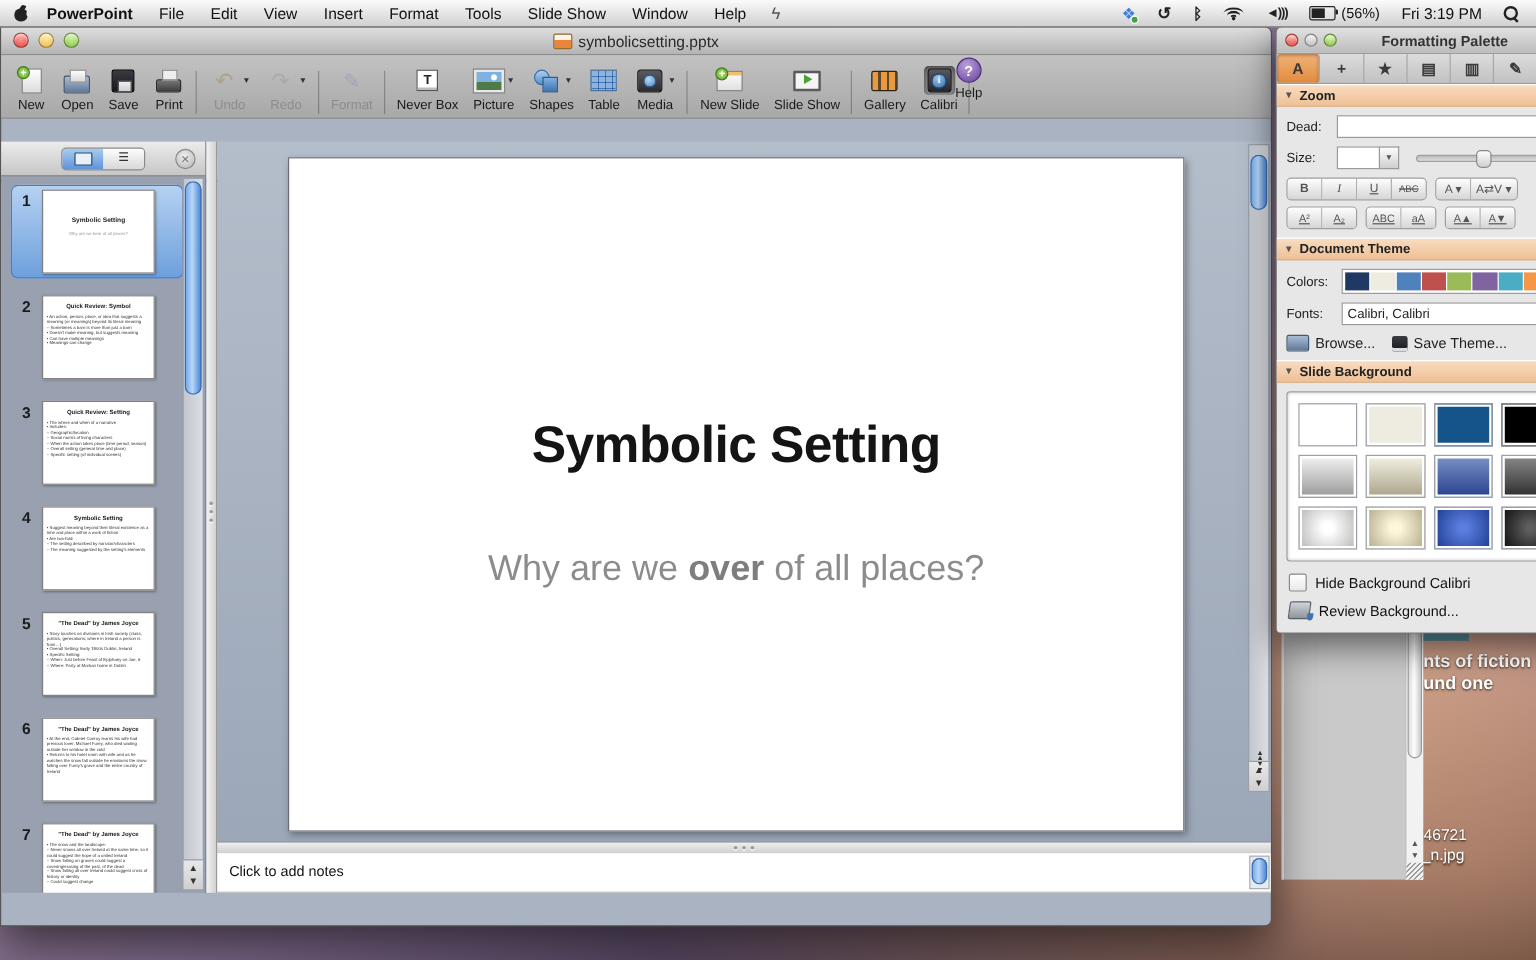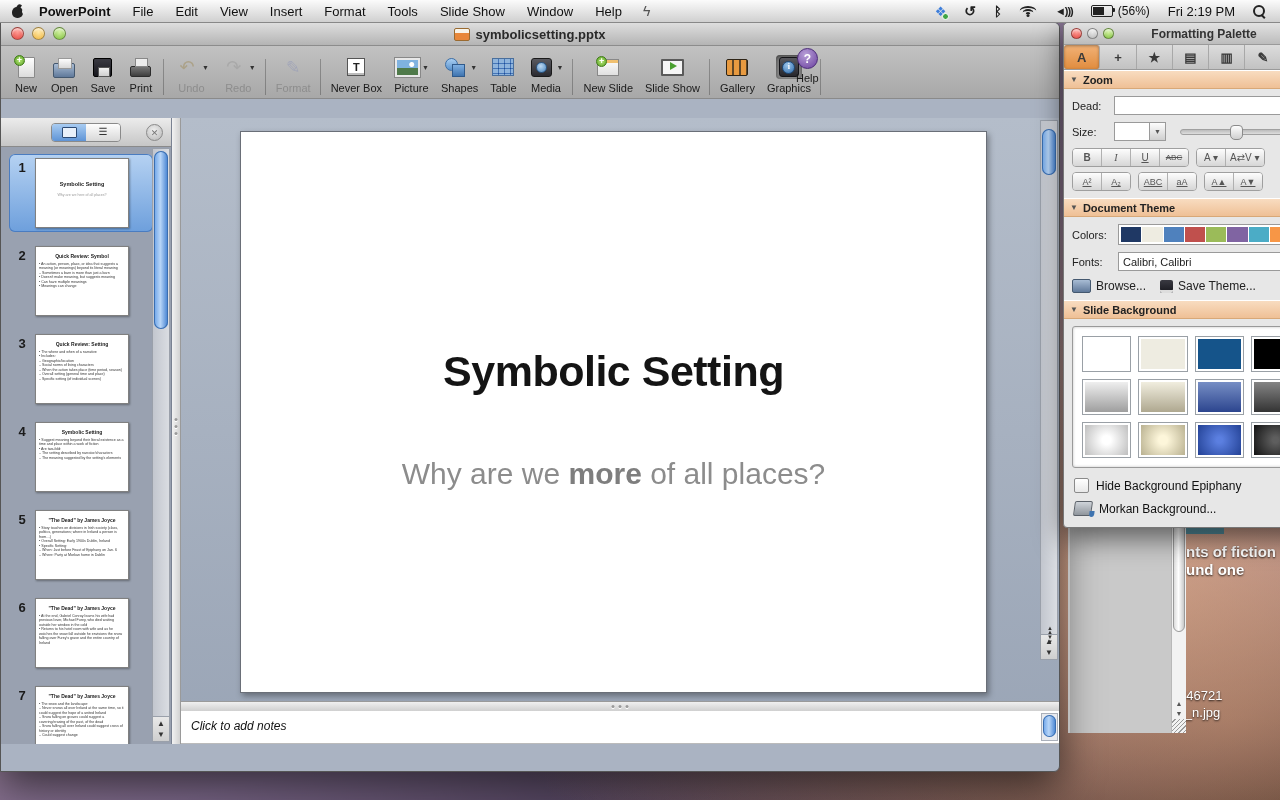--- a/index.html
+++ b/index.html
@@ -43,21 +43,21 @@
   .batt-nub{position:absolute;right:-3px;top:2px;width:2px;height:4px;background:#222;border-radius:0 1px 1px 0;}
   .clock-text{font-size:13px;}
   .spotlight{position:relative;width:13px;height:13px;}
   .spotlight .lens{position:absolute;left:0;top:0;width:8px;height:8px;border:2px solid #222;border-radius:50%;}
   .spotlight .handle{position:absolute;left:9px;top:9px;width:5px;height:2px;background:#222;transform:rotate(45deg);transform-origin:0 0;}
 
   
   #ppt{position:absolute;left:0;top:22px;width:1060px;height:750px;z-index:20;
     border-radius:0 6px 6px 0;box-shadow:0 14px 40px rgba(0,0,0,.6);background:#aab3c2;border:1px solid #555;box-sizing:border-box;}
   .titlebar{position:relative;height:22px;background:linear-gradient(#dedede,#b4b4b4);border-bottom:1px solid #8c8c8c;border-radius:0 5px 0 0;
-    display:flex;align-items:center;justify-content:center;font-size:13px;color:#2a2a2a;font-weight:bold;}
+    display:flex;align-items:center;justify-content:center;font-size:13px;color:#2a2a2a;}
   .lights{position:absolute;left:10px;top:4px;display:flex;gap:8px;}
   .light{width:13px;height:13px;border-radius:50%;border:1px solid rgba(0,0,0,.35);box-sizing:border-box;box-shadow:inset 0 2px 2px rgba(255,255,255,.6);}
   .light.red{background:radial-gradient(circle at 50% 35%,#ff9d96,#e3453e);}
   .light.yellow{background:radial-gradient(circle at 50% 35%,#ffe8a8,#f0b73e);}
   .light.green{background:radial-gradient(circle at 50% 35%,#d2f0a0,#7fc13d);}
   .light.dim{background:radial-gradient(circle at 50% 35%,#e8e8e8,#b8b8b8);}
   .doc-icon{display:inline-block;width:14px;height:11px;margin-right:5px;border:1px solid #9a6a30;border-radius:2px;
     background:linear-gradient(#f8f4ea 40%,#e8873a 40%);vertical-align:-1px;}
 
   .toolbar{height:53px;background:linear-gradient(#c2c2c2,#a8a8a8);border-bottom:1px solid #8a8a8a;
@@ -162,21 +162,21 @@
   .slide{position:absolute;left:59px;top:13px;width:745px;height:560px;background:#fff;border:1px solid #6a6f78;box-shadow:2px 3px 6px rgba(0,0,0,.35);}
   .slide-title{position:absolute;left:0;right:0;top:215px;text-align:center;font-size:43px;font-weight:bold;color:#141414;letter-spacing:-.5px;}
   .slide-sub{position:absolute;left:0;right:0;top:325px;text-align:center;font-size:30px;color:#8c8c8c;}
   .slide-sub b{color:#7e7e7e;}
   .main-scroll{position:absolute;right:1px;top:2px;width:16px;height:538px;background:linear-gradient(90deg,#c2c6ce,#dadde2);border:1px solid #9aa0aa;}
   .main-scroll .scroll-thumb-v{top:8px;height:46px;}
   .nav-cluster{position:absolute;right:1px;top:508px;width:16px;display:flex;flex-direction:column;align-items:center;font-size:8px;color:#333;gap:1px;}
   .dbl{font-size:6px;line-height:.7;text-align:center;}
   .hsplit{position:absolute;left:0;right:0;top:583px;height:10px;background:linear-gradient(#f0f0f0,#cccccc);border-top:1px solid #9a9a9a;border-bottom:1px solid #9a9a9a;}
   .hsplit .dots{position:absolute;left:50%;top:3px;transform:translateX(-50%);display:flex;gap:4px;}
-  .notes{position:absolute;left:0;right:0;top:593px;bottom:0;background:#fff;border-bottom:1px solid #bbb;font-style:italic;}
+  .notes{position:absolute;left:0;right:0;top:593px;bottom:0;background:#fff;border-bottom:1px solid #bbb;}
   .notes-text{padding:8px 0 0 10px;font-size:12px;color:#111;}
   .notes-scroll{position:absolute;right:1px;top:2px;bottom:2px;width:15px;background:#e8eaee;border:1px solid #aab0ba;}
   .notes-scroll .scroll-thumb-v{top:1px;height:22px;}
 
   
   .statusbar{position:absolute;left:0;right:0;bottom:0;height:27px;background:linear-gradient(#f6f6f6,#d6d6d6);
     border-top:1px solid #8a8a8a;border-radius:0 0 5px 0;display:flex;align-items:center;font-size:12px;}
   .view-group{display:flex;border:1px solid #8a8a8a;border-radius:5px;overflow:hidden;margin-left:6px;background:#fff;}
   .vbtn{width:29px;height:19px;display:flex;align-items:center;justify-content:center;background:linear-gradient(#fdfdfd,#e0e0e0);border-right:1px solid #9a9a9a;}
   .vbtn:last-child{border-right:none;}
@@ -293,21 +293,21 @@
         <i class="dot"></i>
       </span>
     <span class="mb-icon vol">◄)))</span>
     <span class="battery">
       <span class="batt-body">
           <i class="batt-fill"></i>
           <i class="batt-nub"></i>
         </span>
       <span>(56%)</span>
     </span>
-    <span class="clock-text">Fri 2:19 PM</span>
+    <span class="clock-text">Fri 3:19 PM</span>
     <span class="spotlight">
         <i class="lens"></i>
         <i class="handle"></i>
       </span>
   </div>
 </div>
 
 <div id="desk-teal"></div>
 <div id="desk-line1" class="desk-text">nts of fiction</div>
 <div id="desk-line2" class="desk-text">und one</div>
@@ -446,21 +446,21 @@
         <span class="tb-iconwrap">
           <span class="tb-icon glyph-ic ic-gallery"></span>
         </span>
         <span class="lab">Gallery</span>
       </div>
 
       <div class="tb-btn selected group-end">
         <span class="tb-iconwrap">
           <span class="tb-icon glyph-ic ic-toolbox"></span>
         </span>
-        <span class="lab">Graphics</span>
+        <span class="lab">Calibri</span>
       </div>
     </div>
 
   <div class="zoom-widget abs" style="left:722px;top:25px;">
     <span class="zoom-combo">
       <span class="zoom-val">103%</span>
       <span class="combo-btn">▼</span>
     </span>
     <span class="lab">Zoom</span>
   </div>
@@ -588,21 +588,21 @@
           <i class="dot3"></i>
           <i class="dot3"></i>
           <i class="dot3"></i>
         </span>
     </div>
 
     <div class="main">
       <div class="canvas">
         <div class="slide">
           <div class="slide-title">Symbolic Setting</div>
-          <div class="slide-sub"><span>Why are we </span><b>more</b><span> of all places?</span></div>
+          <div class="slide-sub"><span>Why are we </span><b>over</b><span> of all places?</span></div>
         </div>
         <div class="main-scroll">
           <div class="scroll-thumb-v"></div>
           <div class="scroll-arrows">
               <span>▲</span>
               <span>▼</span>
             </div>
         </div>
         <div class="nav-cluster">
           <span class="dbl">▲<br>▲</span>
@@ -756,20 +756,20 @@
         <span class="bgsw" style="background: linear-gradient(rgb(245, 242, 228), rgb(170, 163, 138));"></span>
         <span class="bgsw" style="background: linear-gradient(rgb(124, 147, 200), rgb(39, 64, 139));"></span>
         <span class="bgsw" style="background: linear-gradient(rgb(138, 138, 138), rgb(46, 46, 46));"></span>
         <span class="bgsw" style="background: radial-gradient(circle, rgb(255, 255, 255) 15%, rgb(181, 181, 181));"></span>
         <span class="bgsw" style="background: radial-gradient(circle, rgb(253, 246, 218) 15%, rgb(176, 168, 135));"></span>
         <span class="bgsw" style="background: radial-gradient(circle, rgb(91, 127, 224) 10%, rgb(28, 58, 140));"></span>
         <span class="bgsw" style="background: radial-gradient(circle, rgb(94, 94, 94) 10%, rgb(10, 10, 10));"></span>
       </div>
     <div class="check-row">
       <span class="checkbox"></span>
-      <span>Hide Background Epiphany</span>
+      <span>Hide Background Calibri</span>
     </div>
     <div class="fmtbg-row">
       <span class="bucket"></span>
-      <span>Morkan Background...</span>
+      <span>Review Background...</span>
     </div>
   </div>
 </div>
 
 </body></html>

